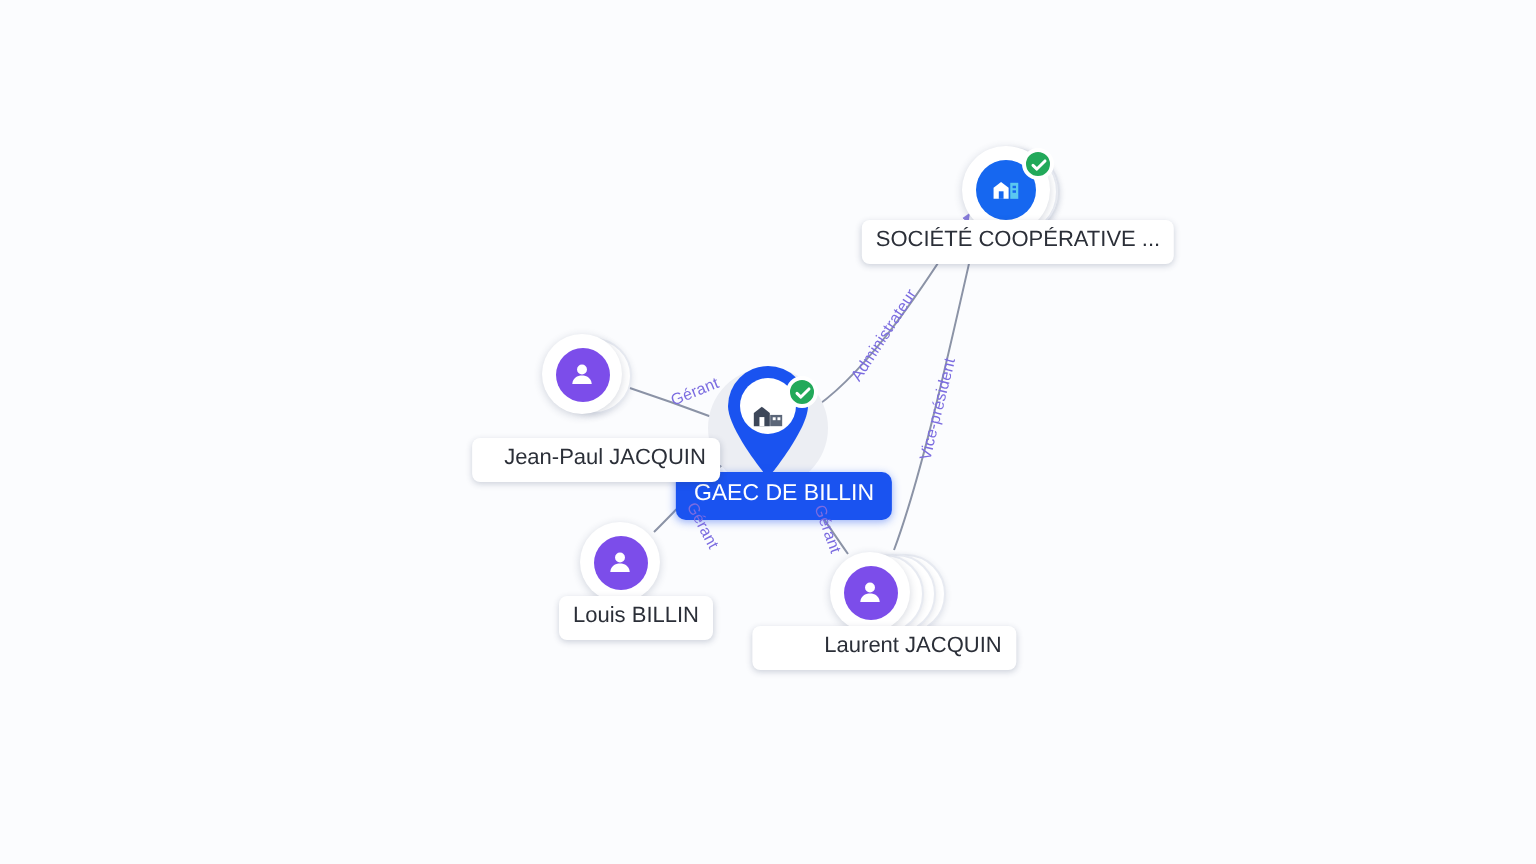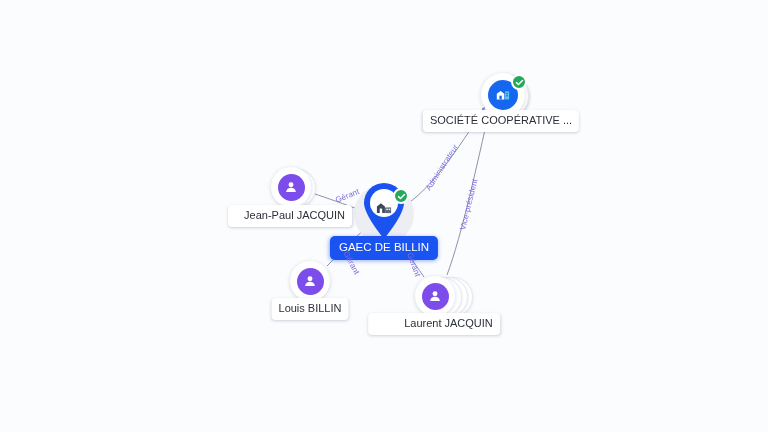--- a/index.html
+++ b/index.html
@@ -122,20 +122,21 @@
     position: absolute;
     transform: translateX(-50%);
     white-space: nowrap;
     background: #ffffff;
     color: #2b2f38;
     font-size: 11px;
     line-height: 1;
     padding: 5px 7px 6px 7px;
     border-radius: 4px;
     box-shadow: 0 1px 3px rgba(40,55,90,.22);
+    margin-left: 8px;
   }
   .node-label.selected {
     background: #1a53f0;
     color: #ffffff;
     font-size: 11.5px;
     padding: 6px 9px 6px 9px;
     border-radius: 5px;
     box-shadow: 0 1px 4px rgba(26,83,240,.45);
   }
 
@@ -219,21 +220,21 @@
   <div class="node" style="left:291px; top:187px;">
     <div class="stack" style="left:-13px; top:-18px; width:36px; height:36px;"></div>
     <div class="person-shell">
       <div class="person-disc">
         <svg viewBox="0 0 20 20" width="16" height="16" xmlns="http://www.w3.org/2000/svg">
           <circle cx="10" cy="7.2" r="3.1" fill="#ffffff"></circle>
           <path d="M3.9,16.2 C4.3,12.6 7,11 10,11 C13,11 15.7,12.6 16.1,16.2 Z" fill="#ffffff"></path>
         </svg>
       </div>
     </div>
-    <div class="node-label" style="left:-1px; top:18px;padding-left:16px;">Jean-Paul JACQUIN</div>
+    <div class="node-label" style="left:-1px; top:32px;padding-left:16px;">Jean-Paul JACQUIN</div>
   </div>
 
   <div class="node" style="left:310px; top:281px;">
     <div class="person-shell">
       <div class="person-disc">
         <svg viewBox="0 0 20 20" width="16" height="16" xmlns="http://www.w3.org/2000/svg">
           <circle cx="10" cy="7.2" r="3.1" fill="#ffffff"></circle>
           <path d="M3.9,16.2 C4.3,12.6 7,11 10,11 C13,11 15.7,12.6 16.1,16.2 Z" fill="#ffffff"></path>
         </svg>
       </div>

